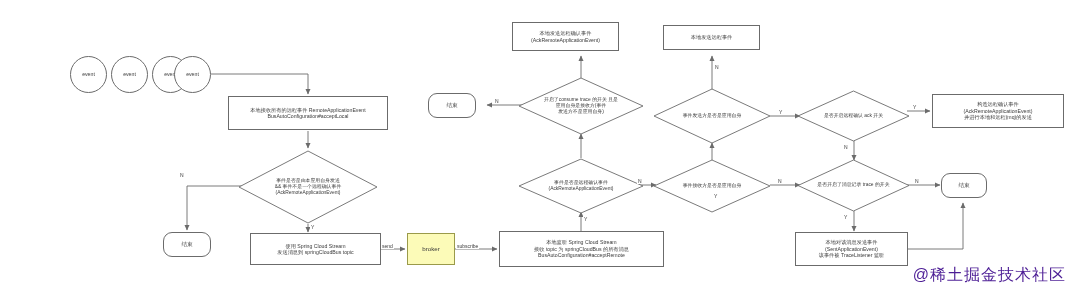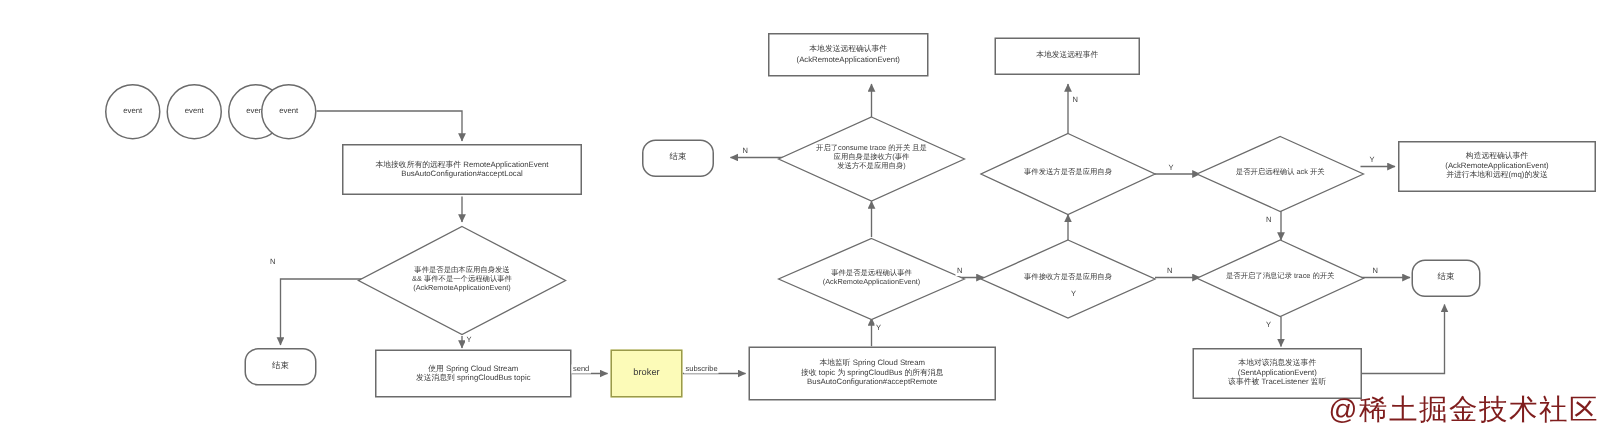--- a/index.html
+++ b/index.html
@@ -23,21 +23,21 @@
 
   
   .dia{background:transparent;}
   .dia .shape{position:absolute;left:0;top:0;width:100%;height:100%;}
   .dia .lbl{position:relative;z-index:2;font-size:4.9px;line-height:1.24;color:#3a3a3a;
             width:72%;text-align:center;}
 
   .edgelabel{position:absolute;font-size:5px;color:#3a3a3a;
              background:#fff;padding:0 1px;white-space:nowrap;}
 
-  .watermark{position:absolute;right:14px;bottom:8px;font-size:19px;color:#7f1d1d;
+  .watermark{position:absolute;right:14px;bottom:8px;font-size:16px;color:#4c1d95;
              letter-spacing:1px;white-space:nowrap;}
 </style>
 </head>
 <body>
 
 <div id="canvas">
 
   <svg class="wires" viewBox="0 0 1080 294" xmlns="http://www.w3.org/2000/svg">
     <defs>
       <marker id="ah" markerWidth="7" markerHeight="7" refX="5.2" refY="2.6" orient="auto" markerUnits="userSpaceOnUse">

